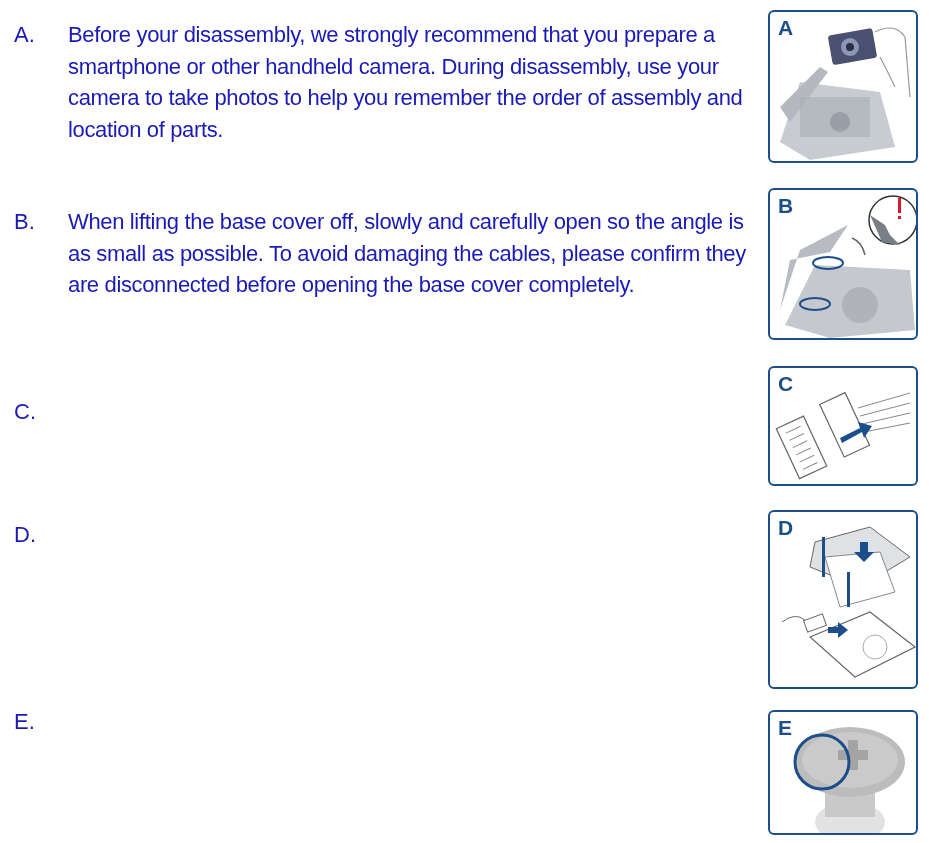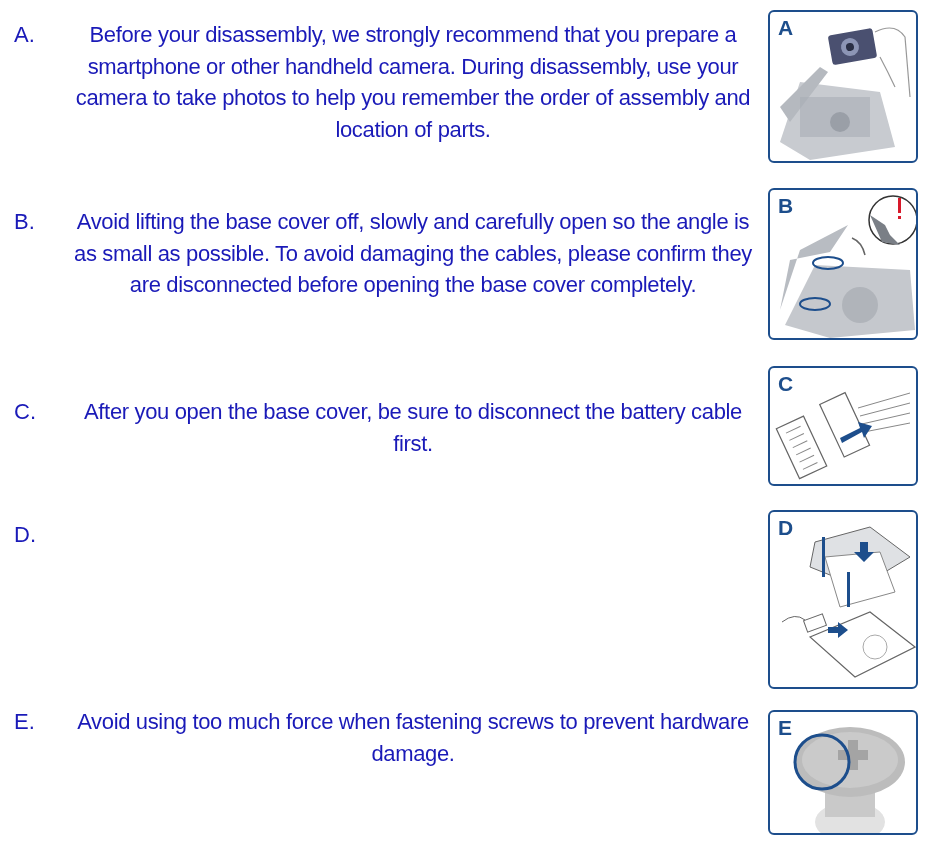--- a/index.html
+++ b/index.html
@@ -1,20 +1,20 @@
 <!DOCTYPE html>
 <html><head>
 <meta charset="utf-8">
 <style>
   html, body { margin: 0; padding: 0; background: #ffffff; }
   body { width: 929px; height: 843px; position: relative; overflow: hidden;
          font-family: "Liberation Sans", sans-serif; }
   .item { position: absolute; left: 0; width: 760px; }
   .letter { position: absolute; left: 14px; top: 0; color: #1a1ab8; font-size: 22px; line-height: 31.5px; }
-  .text { position: absolute; left: 68px; top: 0; width: 690px; color: #1a1ab8; font-size: 22px; line-height: 31.5px; letter-spacing: -0.35px; text-align: center; }
+  .text { position: absolute; left: 68px; top: 0; width: 690px; color: #1a1ab8; font-size: 22px; line-height: 31.5px; letter-spacing: -0.35px; }
   .fig { position: absolute; left: 768px; width: 150px; border: 2px solid #1d4e8c; border-radius: 6px; background: #fff; overflow: hidden; box-sizing: border-box; }
   .fig-label { position: absolute; left: 8px; top: 4px; color: #1d4e8c; font-weight: bold; font-size: 21px; font-family: "Liberation Sans", sans-serif; }
   .fig svg { position: absolute; left: 0; top: 0; }
 </style>
 </head>
 <body>
 
 <div class="item" style="top:19px;height:130px;">
   <span class="letter">A.</span>
   <div class="text">Before your disassembly, we strongly recommend that you prepare a smartphone or other handheld camera. During disassembly, use your camera to take photos to help you remember the order of assembly and location of parts.</div>
@@ -30,41 +30,40 @@
       <circle cx="80" cy="35" r="9" fill="#8c95b5"></circle>
       <circle cx="80" cy="35" r="4" fill="#2a2f45"></circle>
     </g>
     <path d="M105 20 Q125 10 135 25 L140 85 M110 45 Q118 60 125 75" stroke="#999" fill="none" stroke-width="1.2"></path>
   </svg>
   <span class="fig-label">A</span>
 </div>
 
 <div class="item" style="top:206px;height:130px;">
   <span class="letter">B.</span>
-  <div class="text">Avoid lifting the base cover off, slowly and carefully open so the angle is as small as possible. To avoid damaging the cables, please confirm they are disconnected before opening the base cover completely.</div>
+  <div class="text">When lifting the base cover off, slowly and carefully open so the angle is as small as possible. To avoid damaging the cables, please confirm they are disconnected before opening the base cover completely.</div>
 </div>
 <div class="fig" style="top:188px;height:152px;">
   <svg width="150" height="152">
     <polygon points="10,120 20,70 60,62 78,35 30,60" fill="#b8bcc2"></polygon>
     <polygon points="15,135 45,75 140,80 145,140 60,148" fill="#c5c8cd"></polygon>
     <circle cx="90" cy="115" r="18" fill="#b0b4ba"></circle>
     <ellipse cx="58" cy="73" rx="15" ry="6" fill="none" stroke="#1d4e8c" stroke-width="2"></ellipse>
     <ellipse cx="45" cy="114" rx="15" ry="6" fill="none" stroke="#1d4e8c" stroke-width="2"></ellipse>
     <path d="M95 65 Q92 52 82 48" stroke="#666" fill="none" stroke-width="1.5"></path>
     <circle cx="123" cy="30" r="24" fill="#fff" stroke="#333" stroke-width="1.5"></circle>
     <polygon points="100,25 115,35 120,45 130,55 112,52" fill="#7a7f86"></polygon>
     <rect x="128" y="8" width="3" height="15" fill="#d8192a"></rect>
     <rect x="128" y="26" width="3" height="3" fill="#d8192a"></rect>
   </svg>
   <span class="fig-label">B</span>
 </div>
 
 <div class="item" style="top:396px;height:64px;">
   <span class="letter">C.</span>
-  <div class="text">After you open the base cover, be sure to disconnect the battery cable first.</div>
 </div>
 <div class="fig" style="top:366px;height:120px;">
   <svg width="150" height="120">
     <g transform="rotate(-25 35 75)">
       <rect x="15" y="50" width="30" height="55" fill="#fff" stroke="#666" stroke-width="1.2"></rect>
       <g stroke="#888" stroke-width="1">
         <line x1="22" y1="58" x2="38" y2="58"></line>
           <line x1="22" y1="66" x2="38" y2="66"></line>
         <line x1="22" y1="74" x2="38" y2="74"></line>
           <line x1="22" y1="82" x2="38" y2="82"></line>
@@ -100,21 +99,20 @@
     <circle cx="105" cy="135" r="12" fill="none" stroke="#aaa"></circle>
     <rect x="35" y="105" width="20" height="12" fill="#fff" stroke="#666" transform="rotate(-20 45 111)"></rect>
     <path d="M12 110 Q25 100 35 108" stroke="#666" fill="none"></path>
     <polygon points="58,115 68,115 68,110 78,118 68,126 68,121 58,121" fill="#1d4e8c"></polygon>
   </svg>
   <span class="fig-label">D</span>
 </div>
 
 <div class="item" style="top:706px;height:64px;">
   <span class="letter">E.</span>
-  <div class="text">Avoid using too much force when fastening screws to prevent hardware damage.</div>
 </div>
 <div class="fig" style="top:710px;height:125px;">
   <svg width="150" height="125">
     <ellipse cx="80" cy="110" rx="35" ry="20" fill="#e2e2e2"></ellipse>
     <rect x="55" y="60" width="50" height="45" fill="#c9c9c9"></rect>
     <ellipse cx="80" cy="50" rx="55" ry="35" fill="#bcbcbc"></ellipse>
     <ellipse cx="80" cy="48" rx="48" ry="28" fill="#cacaca"></ellipse>
     <polygon points="68,38 78,38 78,28 88,28 88,38 98,38 98,48 88,48 88,58 78,58 78,48 68,48" fill="#a4a4a4"></polygon>
     <circle cx="52" cy="50" r="27" fill="none" stroke="#1d4e8c" stroke-width="3"></circle>
   </svg>

